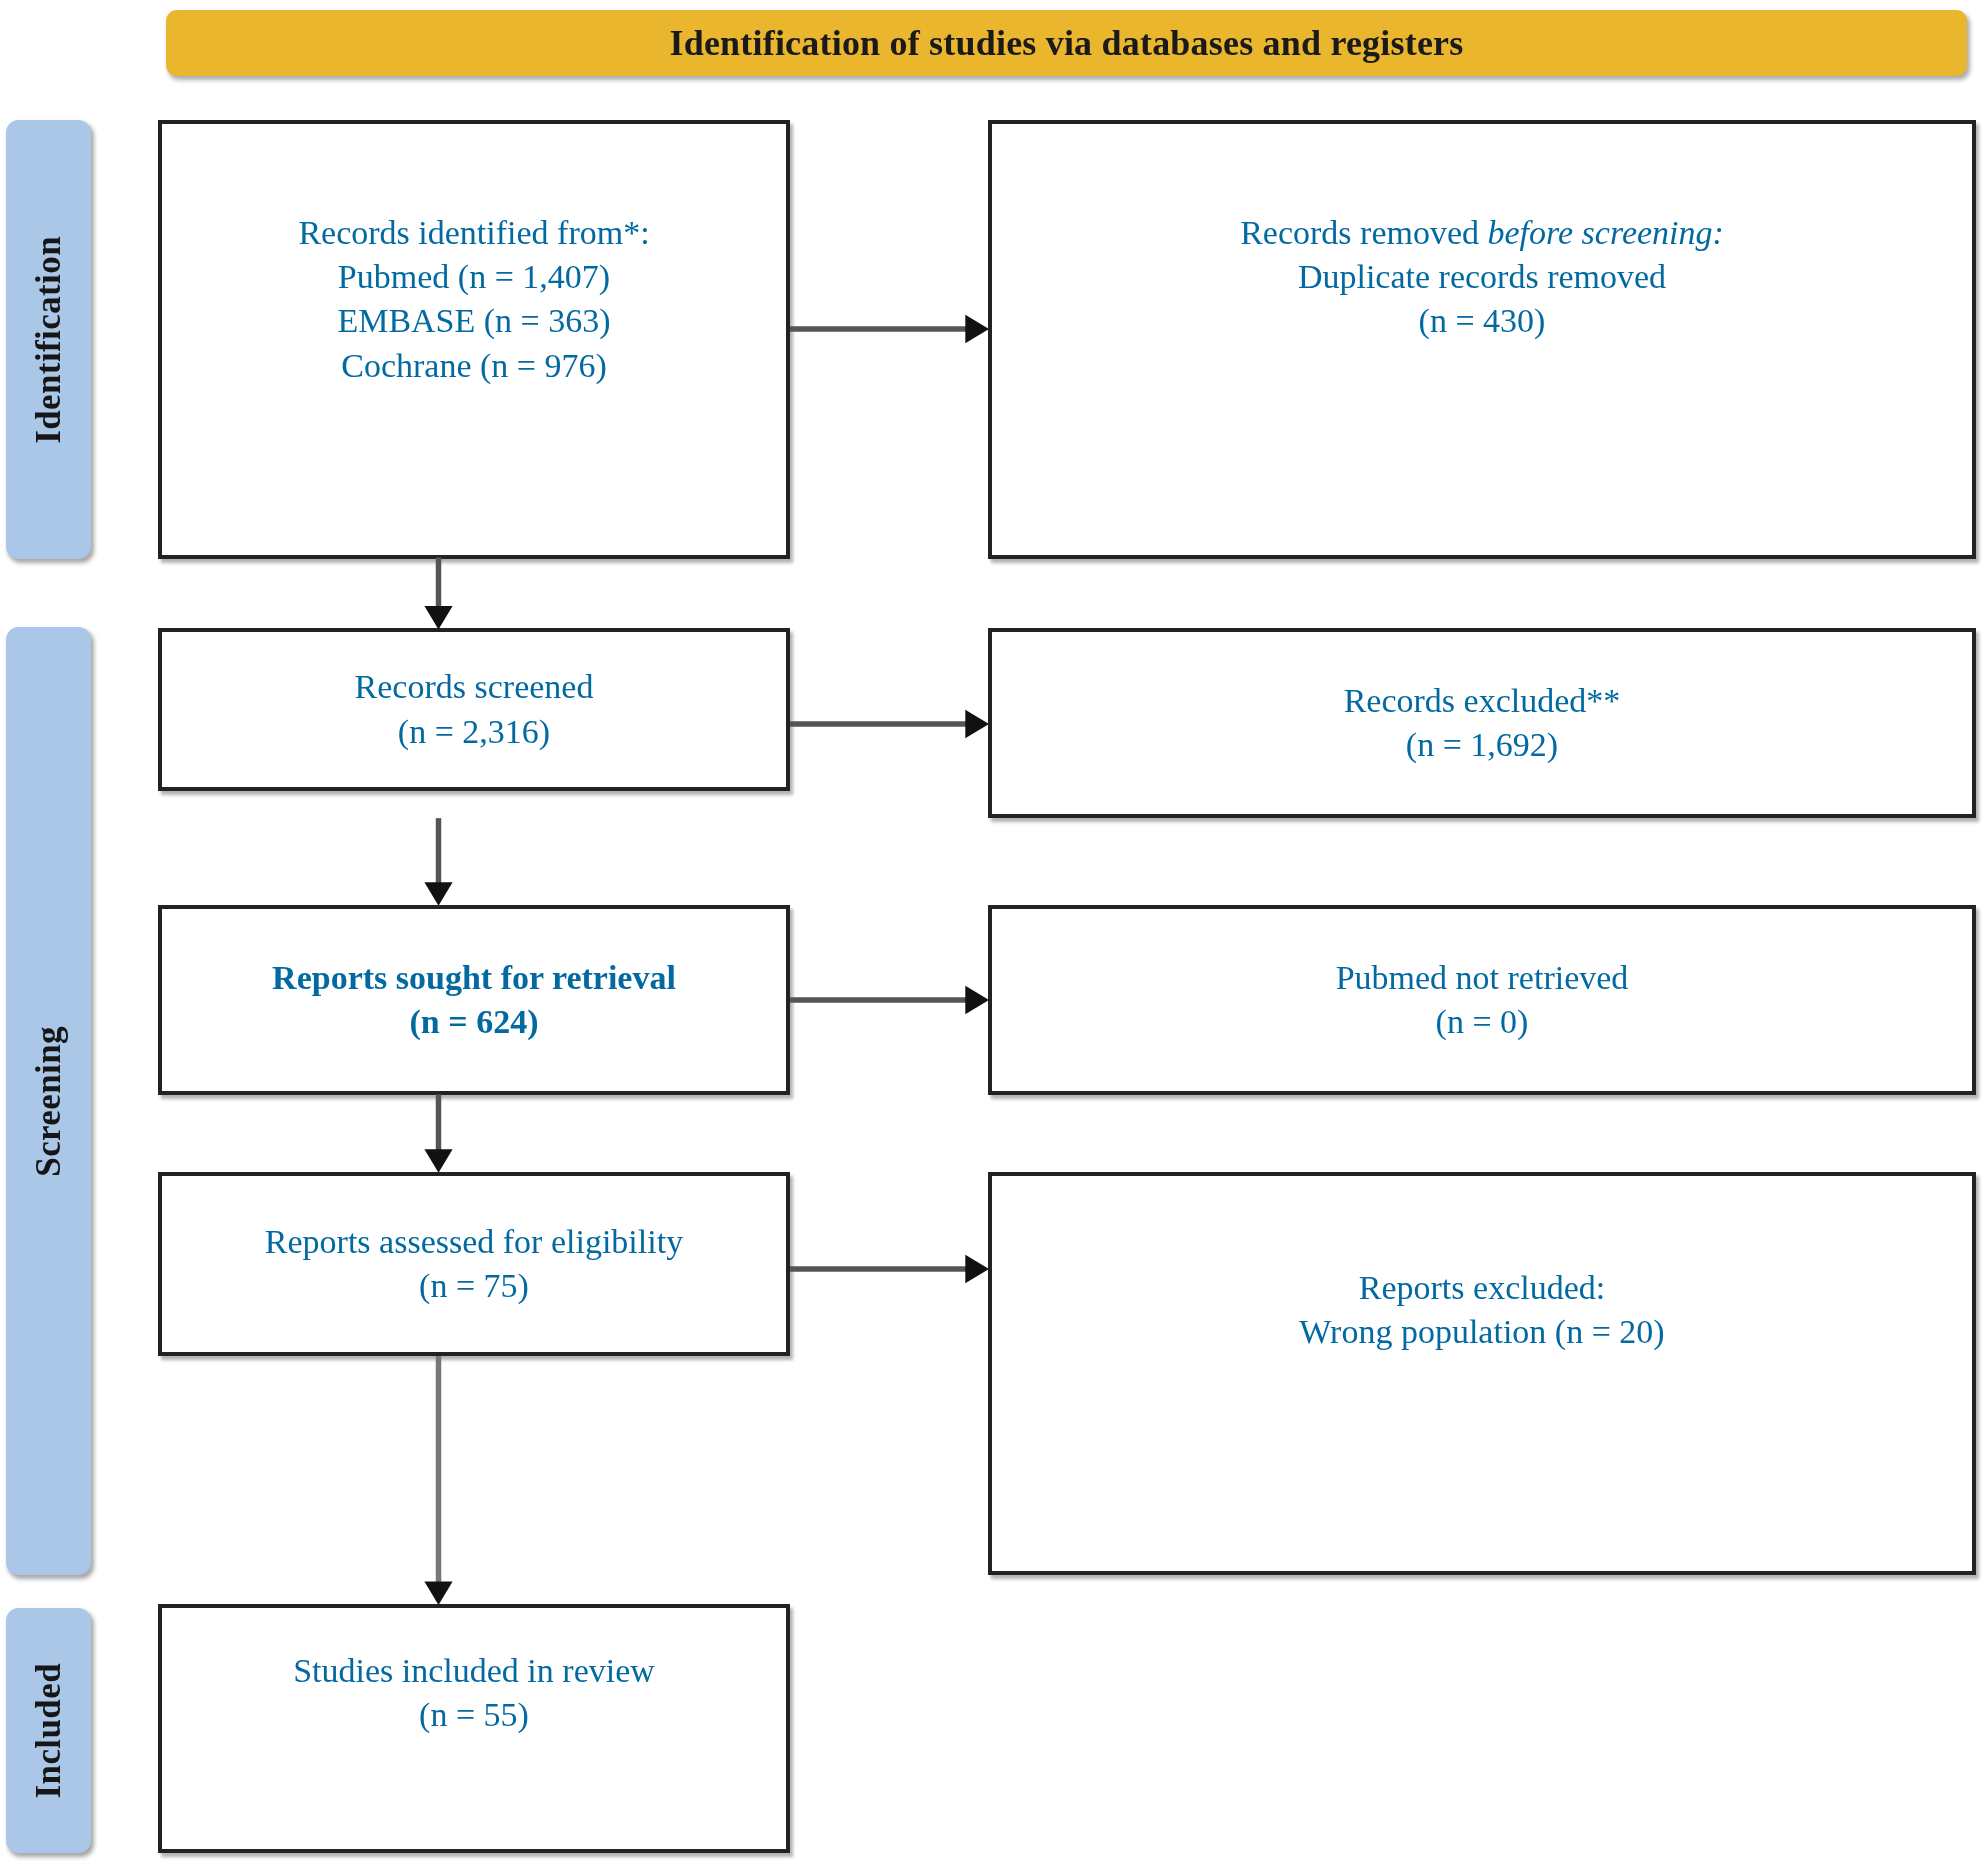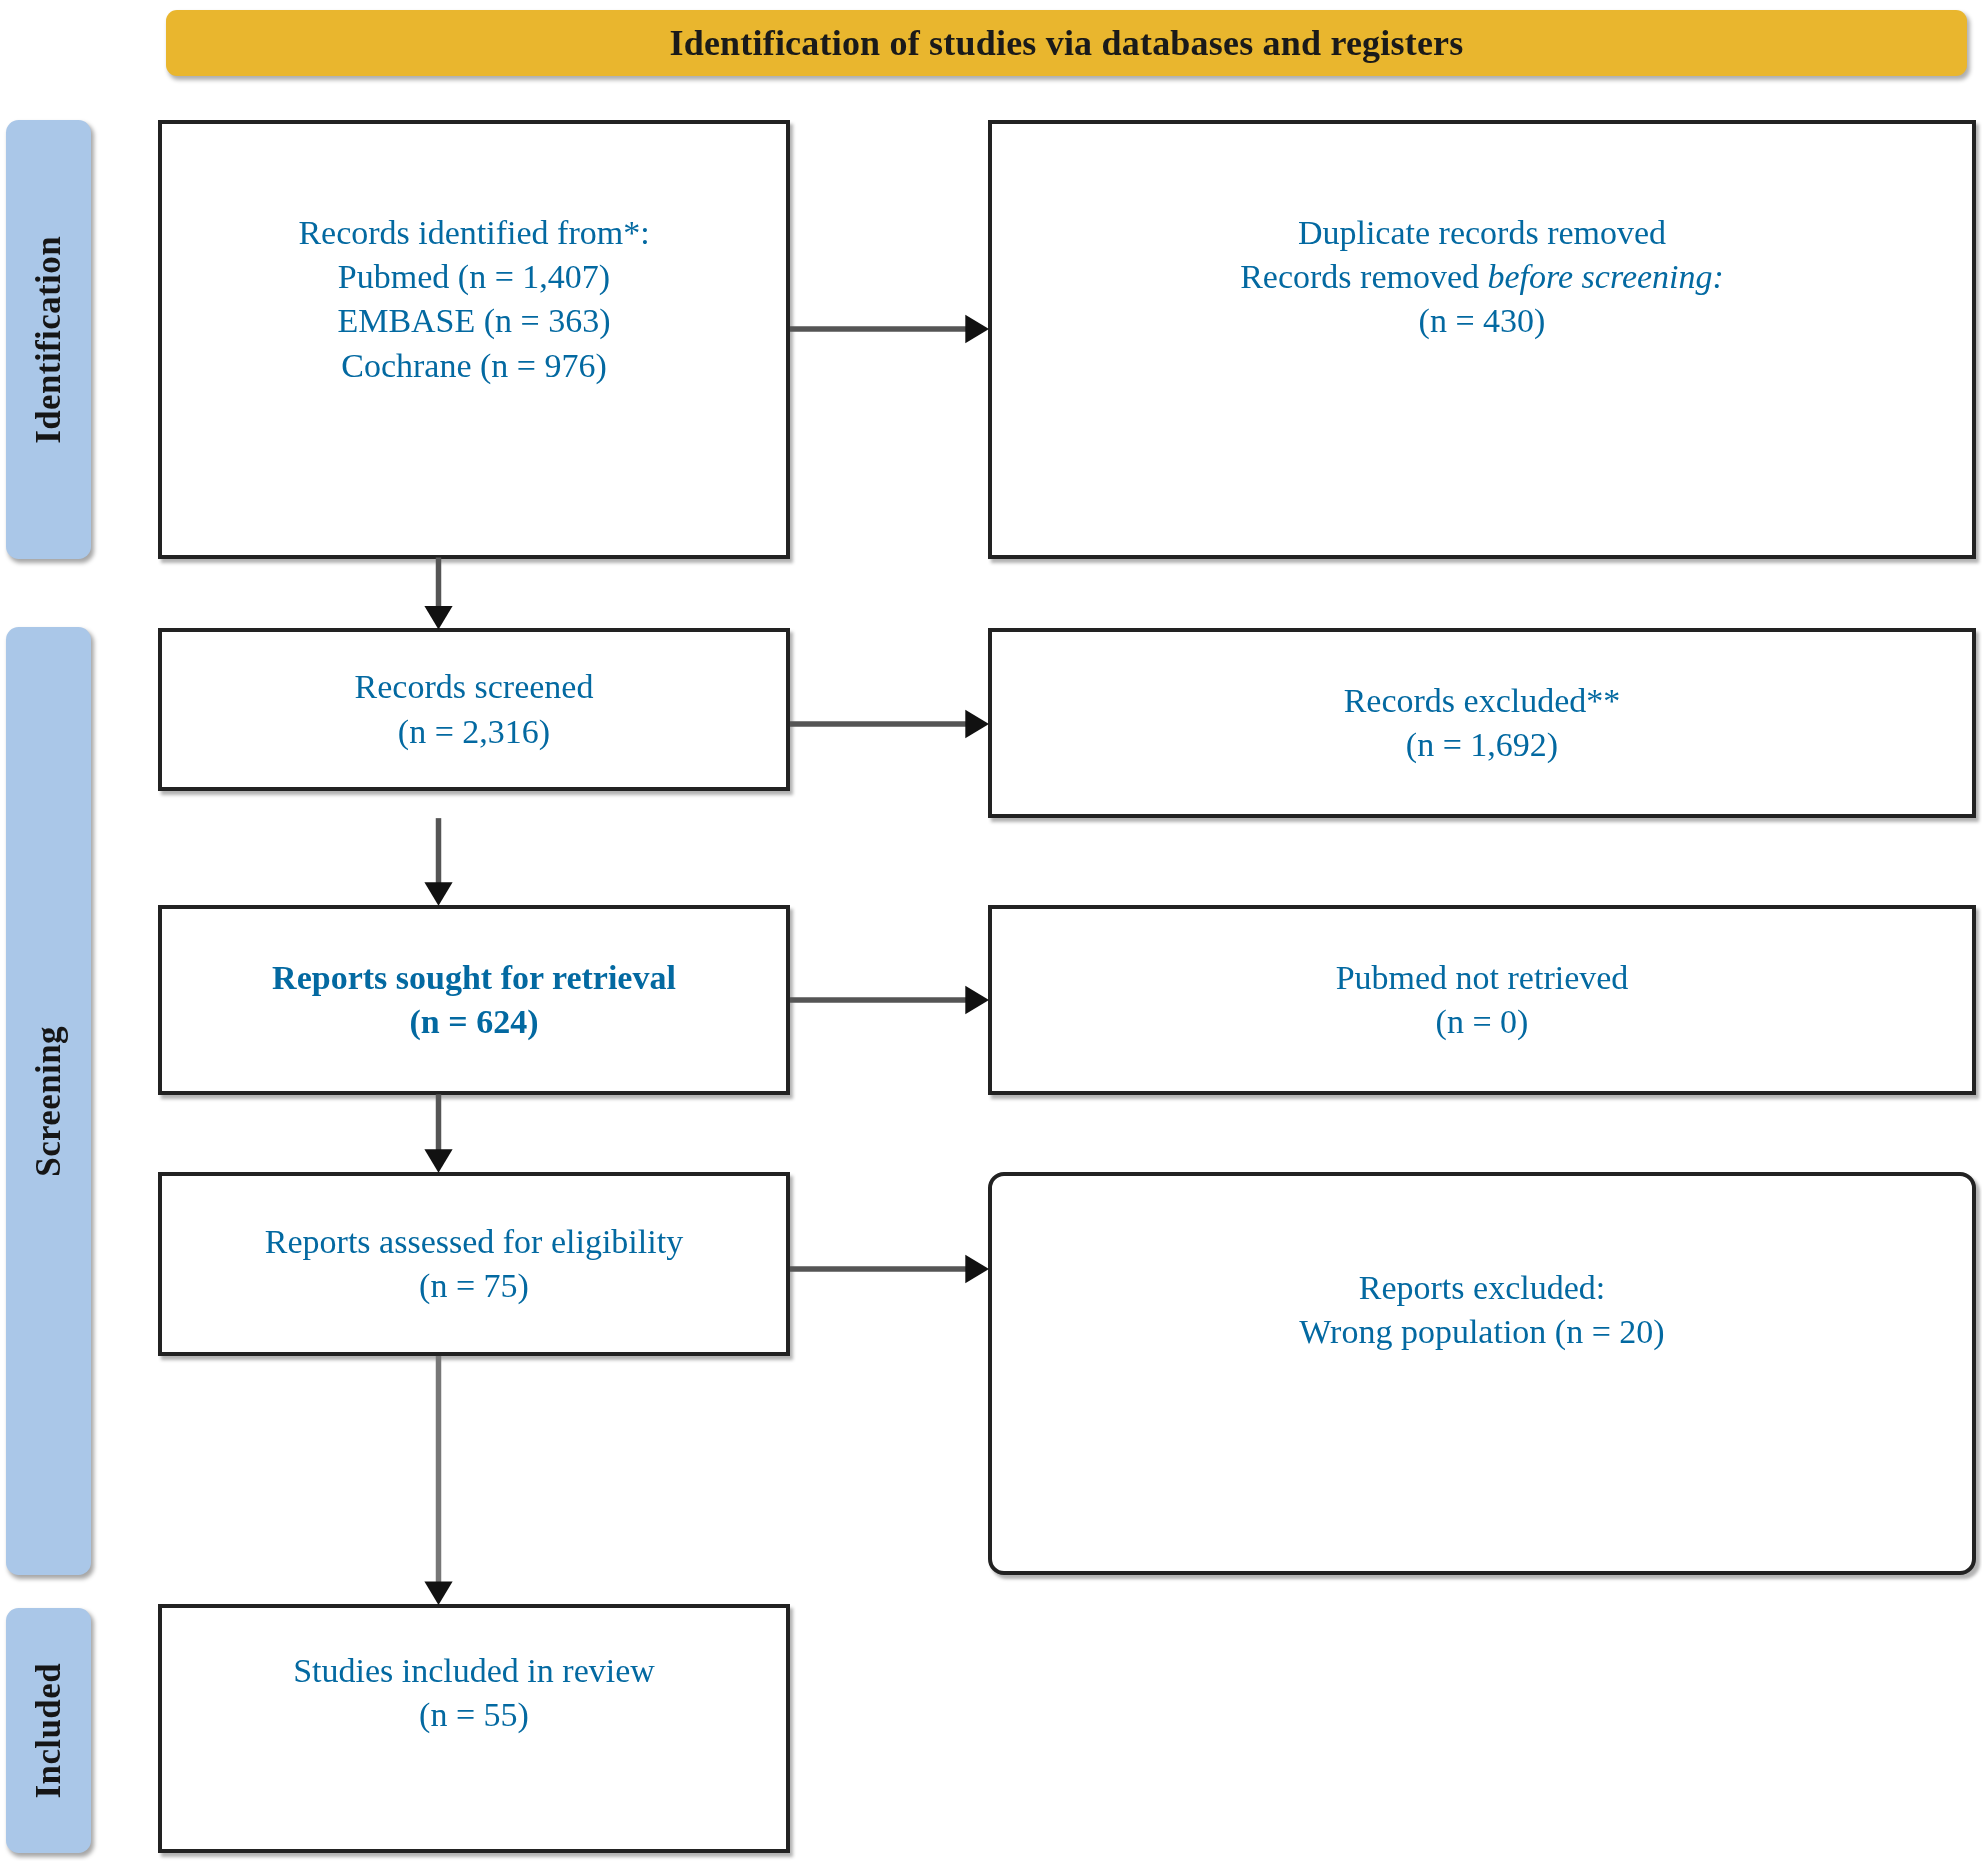--- a/index.html
+++ b/index.html
@@ -116,24 +116,24 @@
     <div class="box-text">
       <div>Records identified from*:</div>
       <div>Pubmed (n = 1,407)</div>
       <div>EMBASE (n = 363)</div>
       <div>Cochrane (n = 976)</div>
     </div>
   </div>
 
   <div class="flow-box align-mid-high" style="left:988px; top:120px; width:988px; height:439px;">
     <div class="box-text">
-      <div>Duplicate records removed</div>
       <div>
         <span>Records removed </span><span class="em">before screening:</span>
       </div>
+      <div>Duplicate records removed</div>
       <div>(n = 430)</div>
     </div>
   </div>
 
   <div class="flow-box" style="left:158px; top:628px; width:632px; height:163px;">
     <div class="box-text">
       <div>Records screened</div>
       <div>(n = 2,316)</div>
     </div>
   </div>
@@ -159,21 +159,21 @@
     </div>
   </div>
 
   <div class="flow-box" style="left:158px; top:1172px; width:632px; height:184px;">
     <div class="box-text">
       <div>Reports assessed for eligibility</div>
       <div>(n = 75)</div>
     </div>
   </div>
 
-  <div class="flow-box align-top" style="left:988px; top:1172px; width:988px; height:403px;border-radius:16px;">
+  <div class="flow-box align-top" style="left:988px; top:1172px; width:988px; height:403px;">
     <div class="box-text" style="margin-top:90px;">
       <div>Reports excluded:</div>
       <div>Wrong population (n = 20)</div>
     </div>
   </div>
 
   <div class="flow-box align-top" style="left:158px; top:1604px; width:632px; height:249px;">
     <div class="box-text" style="margin-top:41px;">
       <div>Studies included in review</div>
       <div>(n = 55)</div>

